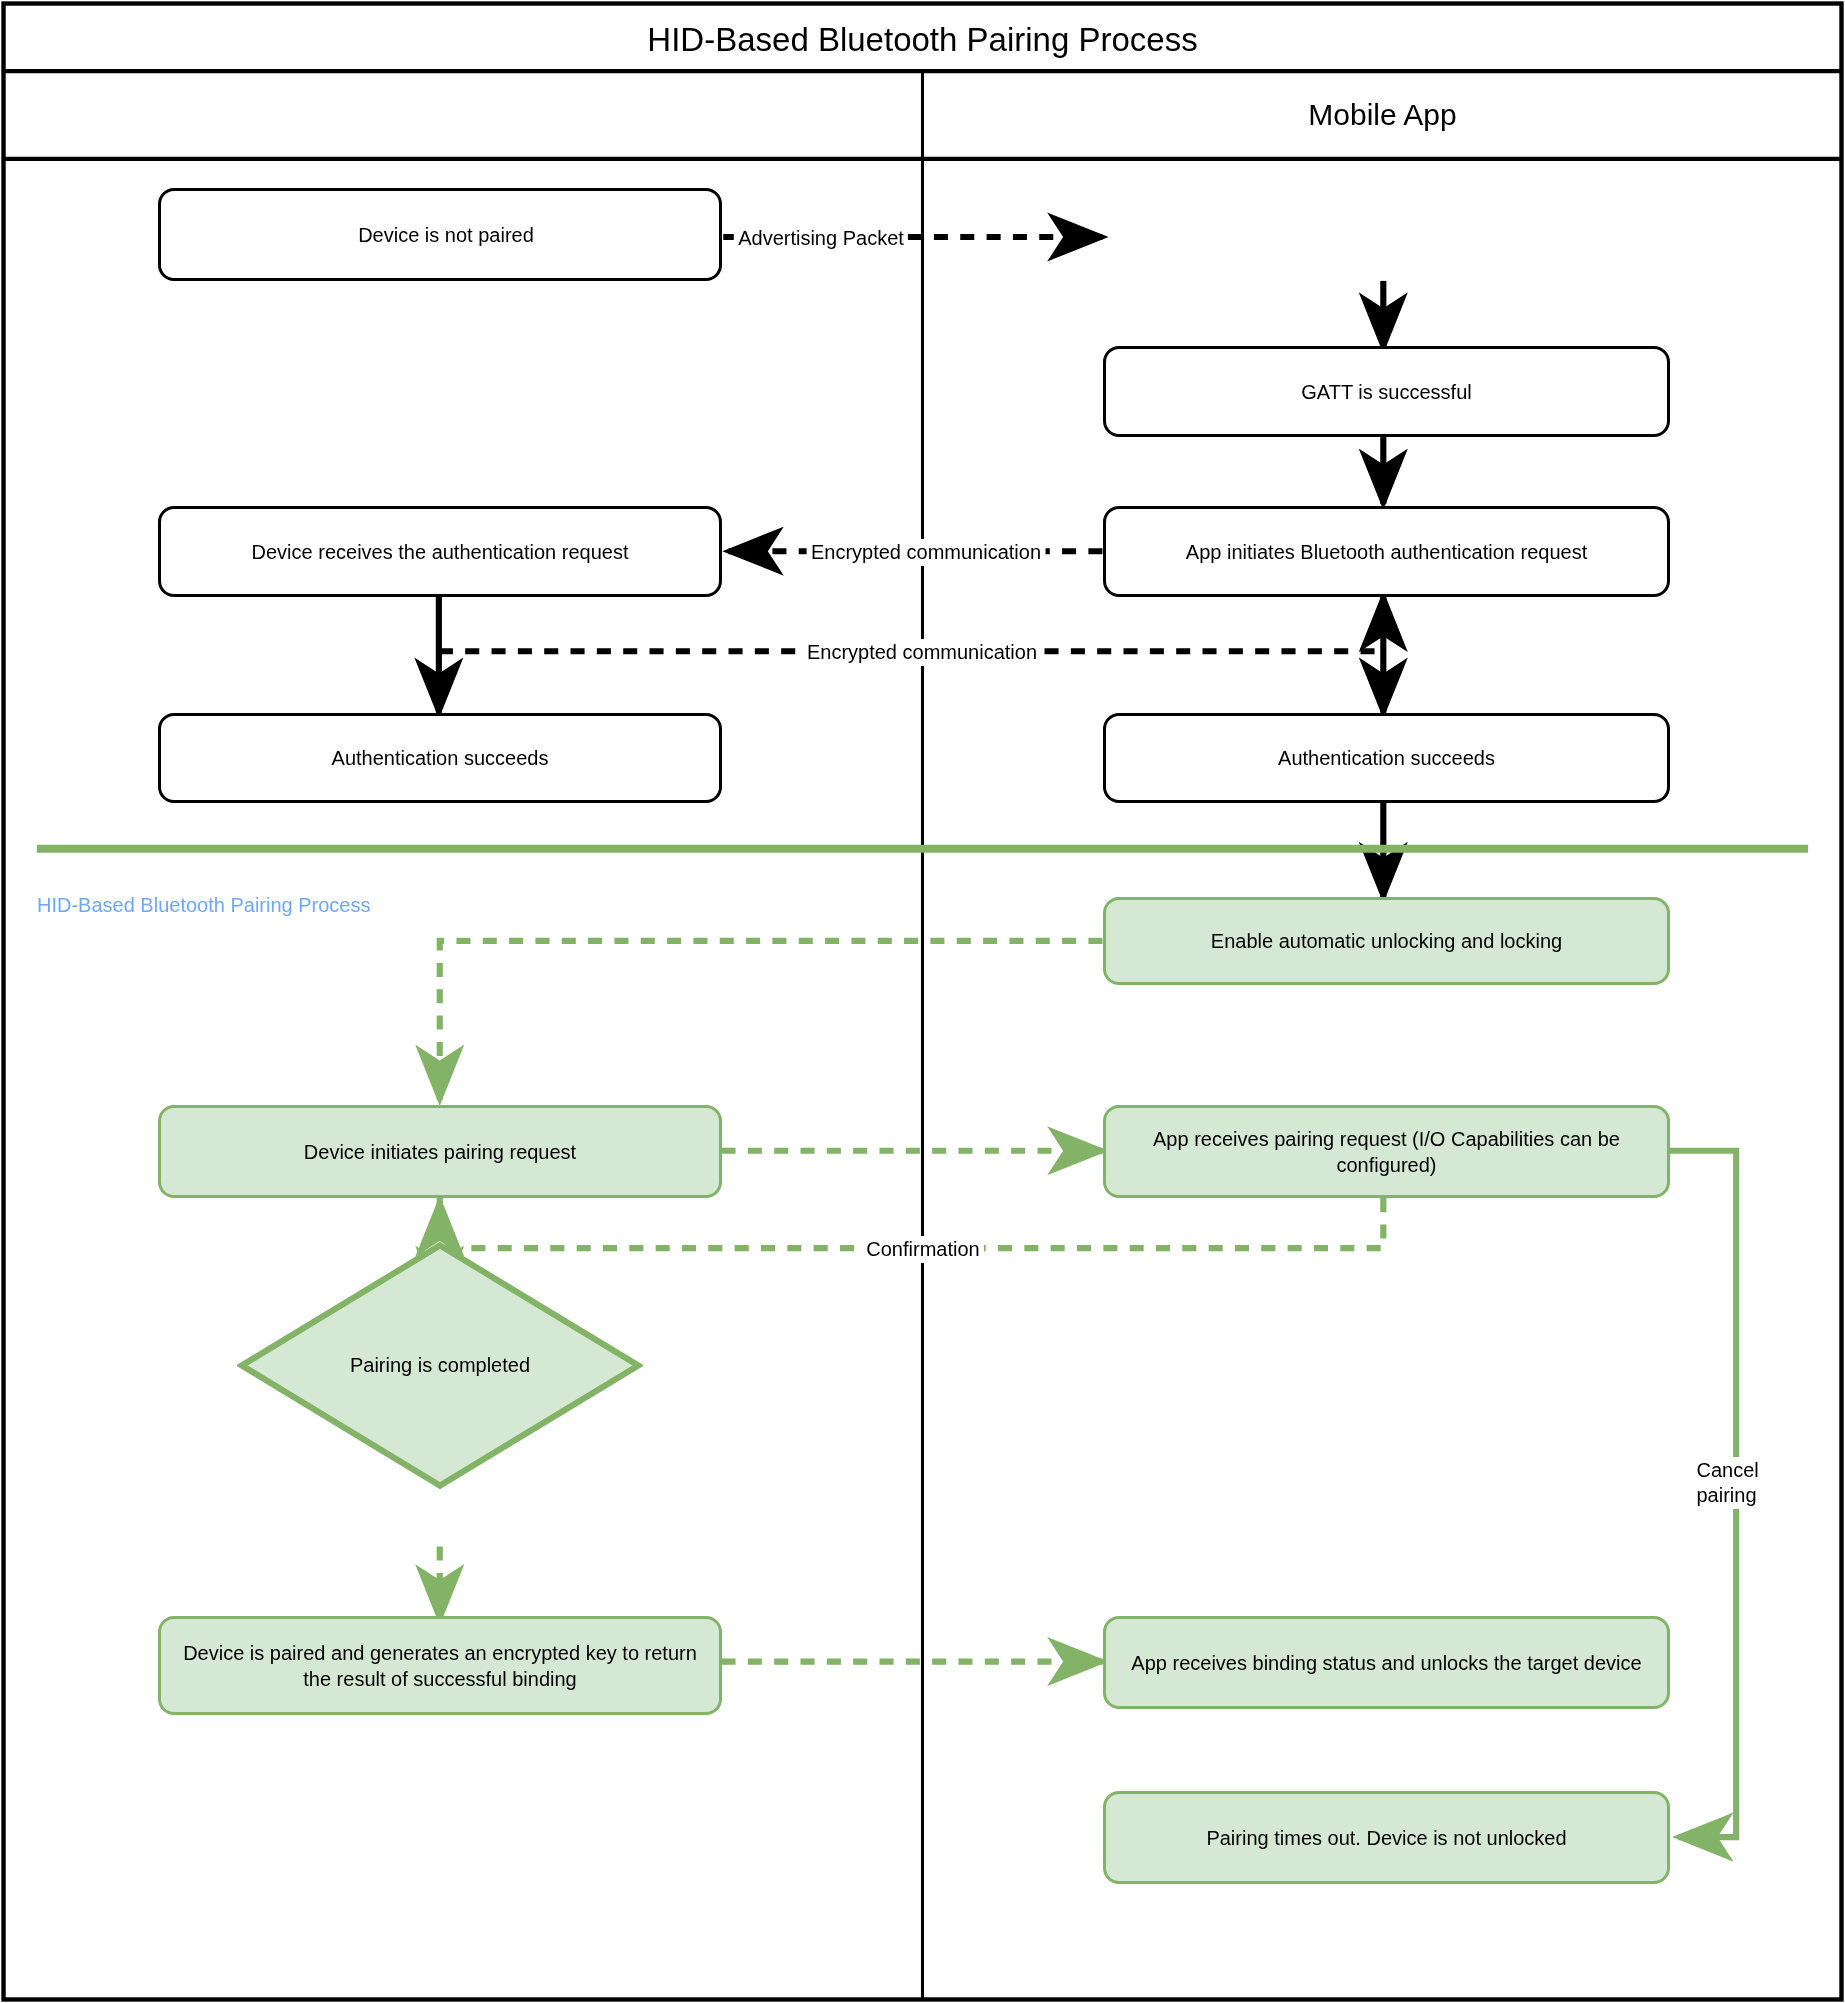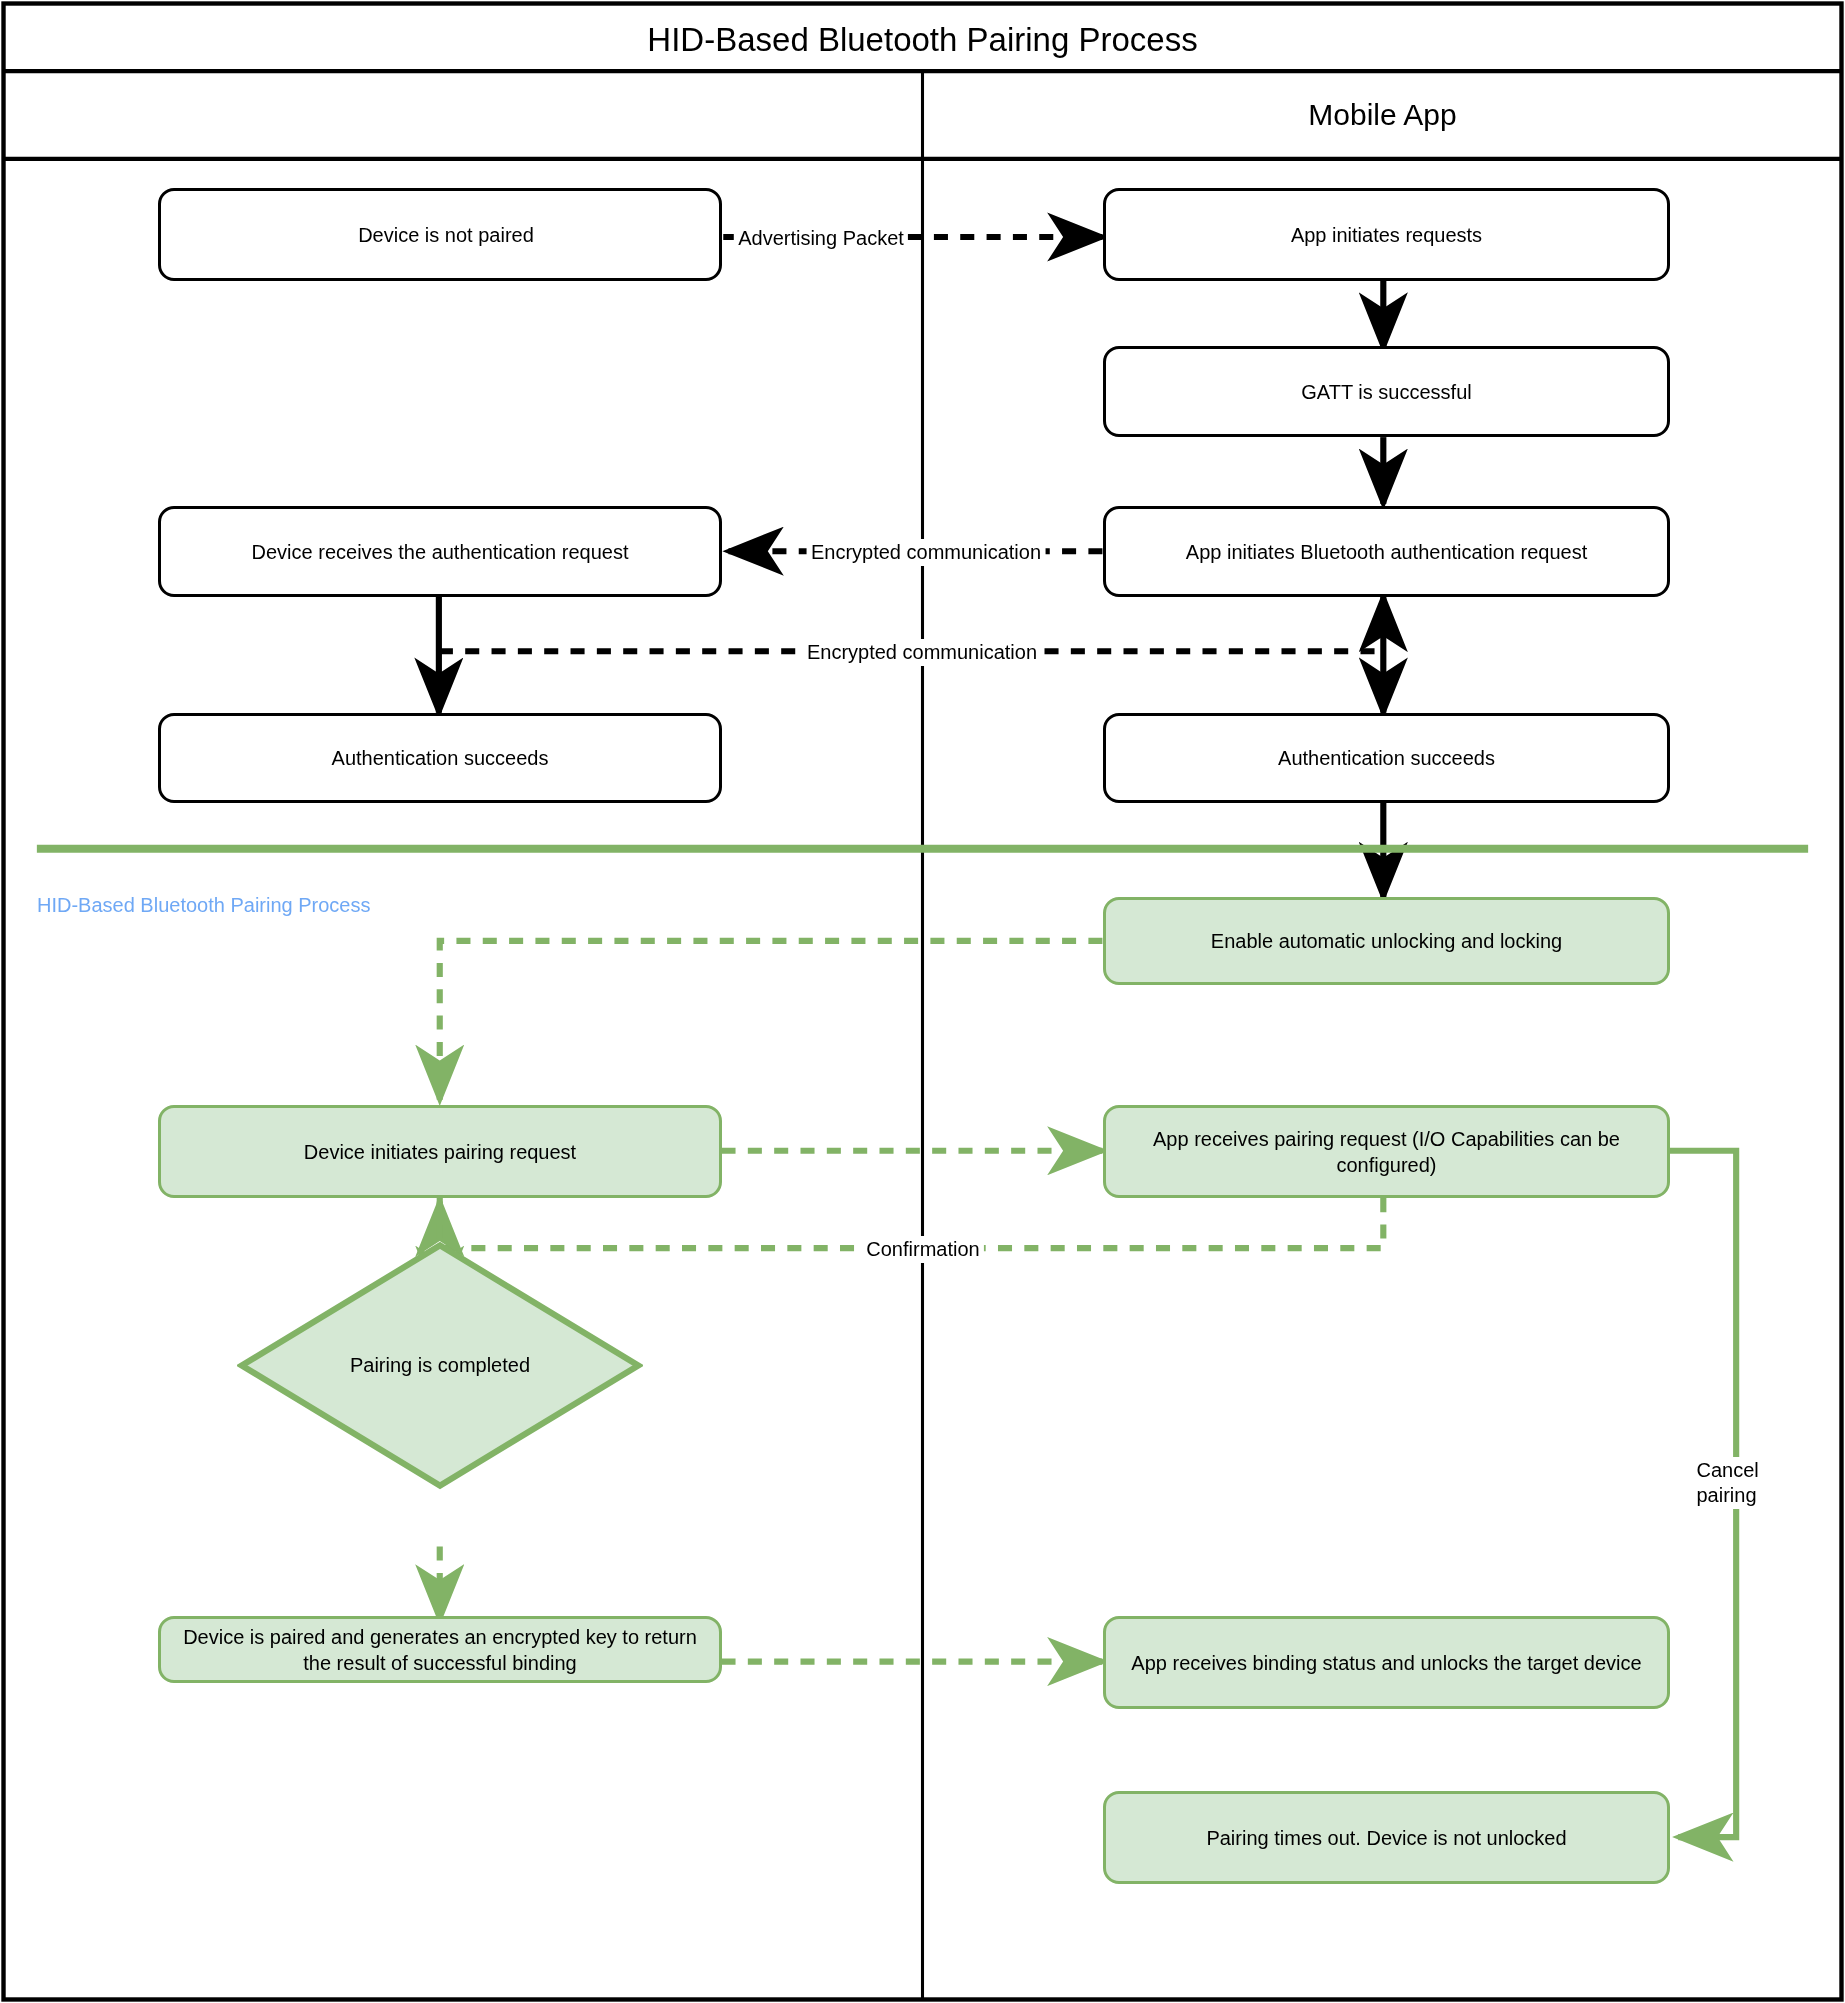--- a/index.html
+++ b/index.html
@@ -122,23 +122,20 @@
 
 
   <div class="lane-text" style="left:923px;top:98px;width:919px;">Mobile App</div>
 
   <div class="pool-text" style="left:37px;top:894px;">HID-Based Bluetooth Pairing Process</div>
 
   <div class="node proc" style="left:158px;top:188px;width:564px;height:93px;padding-left:12px;">
     <span class="lbl">Device is not paired</span>
   </div>
 
-  <div class="node proc" style="left:1103px;top:188px;width:567px;height:93px;">
-    <span class="lbl">App initiates requests</span>
-  </div>
 
   <div class="node proc" style="left:1103px;top:346px;width:567px;height:91px;">
     <span class="lbl">GATT is successful</span>
   </div>
 
   <div class="node proc" style="left:158px;top:506px;width:564px;height:91px;">
     <span class="lbl">Device receives the authentication request</span>
   </div>
 
   <div class="node proc" style="left:1103px;top:506px;width:567px;height:91px;">
@@ -165,21 +162,21 @@
     <span class="lbl">App receives pairing request (I/O Capabilities can be configured)</span>
   </div>
 
   <div class="diamond-wrap" style="left:237px;top:1241px;width:406px;height:249px;">
     <svg viewBox="0 0 462 284" width="406" height="249">
       <polygon points="231,5 457,142 231,279 5,142" fill="#d5e8d4" stroke="#82b366" stroke-width="7"></polygon>
     </svg>
     <div class="diamond-label" style="left:0;top:0;width:406px;height:249px;">Pairing is completed</div>
   </div>
 
-  <div class="node green" style="left:158px;top:1616px;width:564px;height:67px;justify-content:center;">
+  <div class="node green" style="left:158px;top:1616px;width:564px;height:99px;justify-content:center;">
     <span class="lbl">Device is paired and generates an encrypted key to return the result of successful binding</span>
   </div>
 
   <div class="node green" style="left:1103px;top:1616px;width:567px;height:93px;">
     <span class="lbl">App receives binding status and unlocks the target device</span>
   </div>
 
   <div class="node green" style="left:1103px;top:1791px;width:567px;height:93px;">
     <span class="lbl">Pairing times out. Device is not unlocked</span>
   </div>

